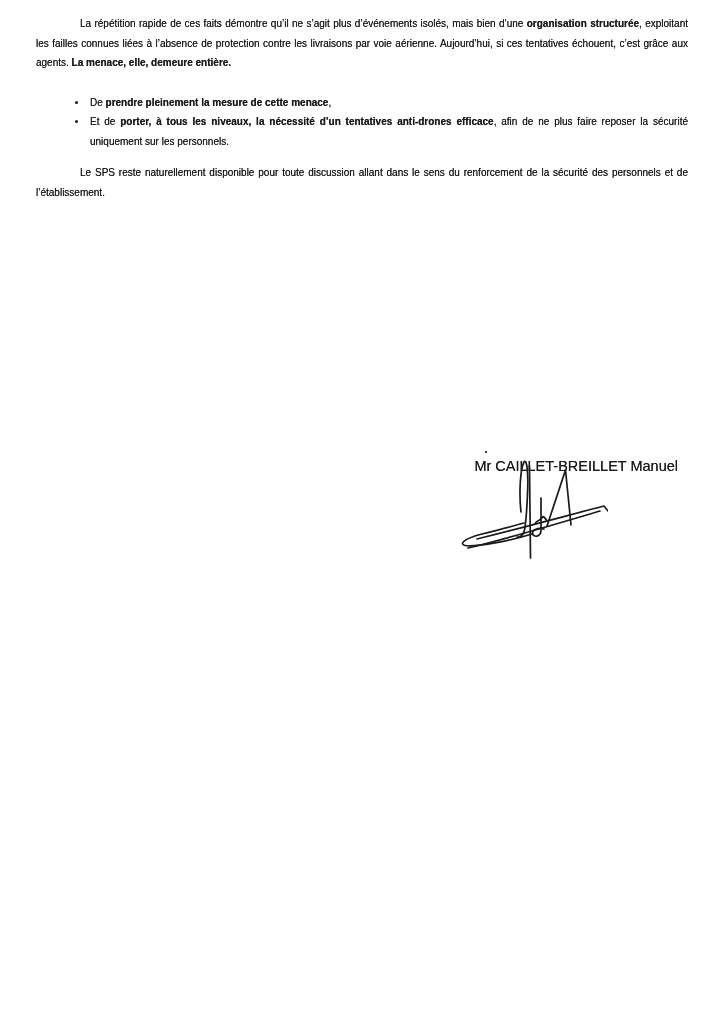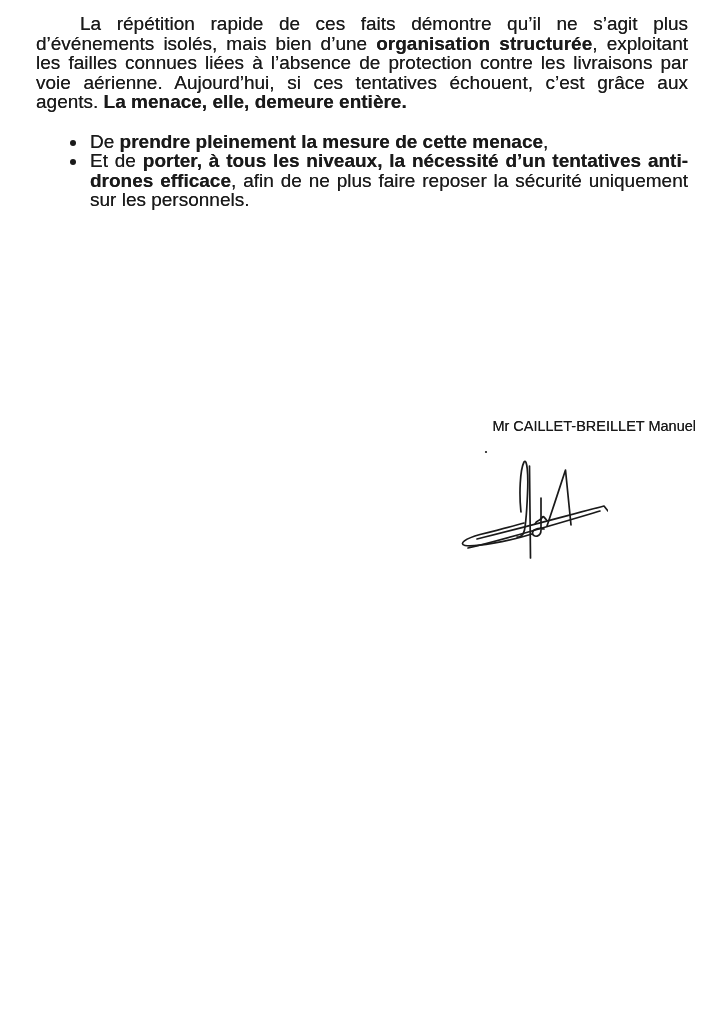--- a/index.html
+++ b/index.html
@@ -18,21 +18,21 @@
     height: 1024px;
     background: #ffffff;
     color: #1a1a1a;
     overflow: hidden;
   }
   .doc-body {
     position: absolute;
     top: 14px;
     left: 36px;
     width: 652px;
-    font-size: 19px;
+    font-size: 10px;
     line-height: 19.5px;
     text-align: justify;
     text-shadow: 0 0 0.4px rgba(0,0,0,0.75);
   }
   .para {
     margin: 0 0 20px 0;
     text-indent: 44px;
   }
   .para b { font-weight: bold; }
   ul.bullets {
@@ -46,44 +46,46 @@
   }
   .sig-block {
     position: absolute;
     top: 417px;
     left: 0;
     width: 728px;
     height: 160px;
   }
   .sig-name {
     text-align: right;
-    padding-right: 32px;
+    padding-right: 50px;
     font-size: 14.5px;
     line-height: 19.5px;
     text-shadow: 0 0 0.4px rgba(0,0,0,0.75);
+    margin-top: 40px;
   }
   .sig-svg {
     position: absolute;
     left: 458px;
     top: 31px;
     width: 150px;
     height: 112px;
   }
 </style>
 </head>
 <body style="background: rgb(255, 255, 255);">
 
 <div class="page" style="color: rgb(26, 26, 26);">
 
   <div class="doc-body" id="doc-body">
       <p class="para"><span>La répétition rapide de ces faits démontre qu’il ne s’agit plus d’événements isolés, mais bien d’une </span><b>organisation structurée</b><span>, exploitant les failles connues liées à l’absence de protection contre les livraisons par voie aérienne. Aujourd’hui, si ces tentatives échouent, c’est grâce aux agents. </span><b>La menace, elle, demeure entière.</b></p>
       <ul class="bullets">
         <li><span>De </span><b>prendre pleinement la mesure de cette menace</b><span>,</span></li>
         <li><span>Et de </span><b>porter, à tous les niveaux, la nécessité d’un tentatives anti-drones efficace</b><span>, afin de ne plus faire reposer la sécurité uniquement sur les personnels.</span></li>
       </ul>
+      <p class="para"><span>Le SPS reste naturellement disponible pour toute discussion allant dans le sens du renforcement de la sécurité des personnels et de l’établissement.</span></p>
     </div>
 
   <div class="sig-block">
     <div class="sig-name">Mr CAILLET-BREILLET Manuel</div>
     <svg class="sig-svg" viewBox="0 0 150 112" xmlns="http://www.w3.org/2000/svg">
       <g fill="none" stroke="#1a1a1a" stroke-width="1.7" stroke-linecap="round" stroke-linejoin="round">
         <circle cx="28" cy="4" r="1.1" fill="#1a1a1a" stroke="none"></circle>
         <path d="M74,86 C52,93 16,99.5 7,97.5 C0.5,96 7,90.5 22,86.5 C38,82.5 56,78 66,75"></path>
         <path d="M10,100 C45,92 105,74 142,63"></path>
         <path d="M19,91 C60,81 115,66 146,58 L150,63"></path>

